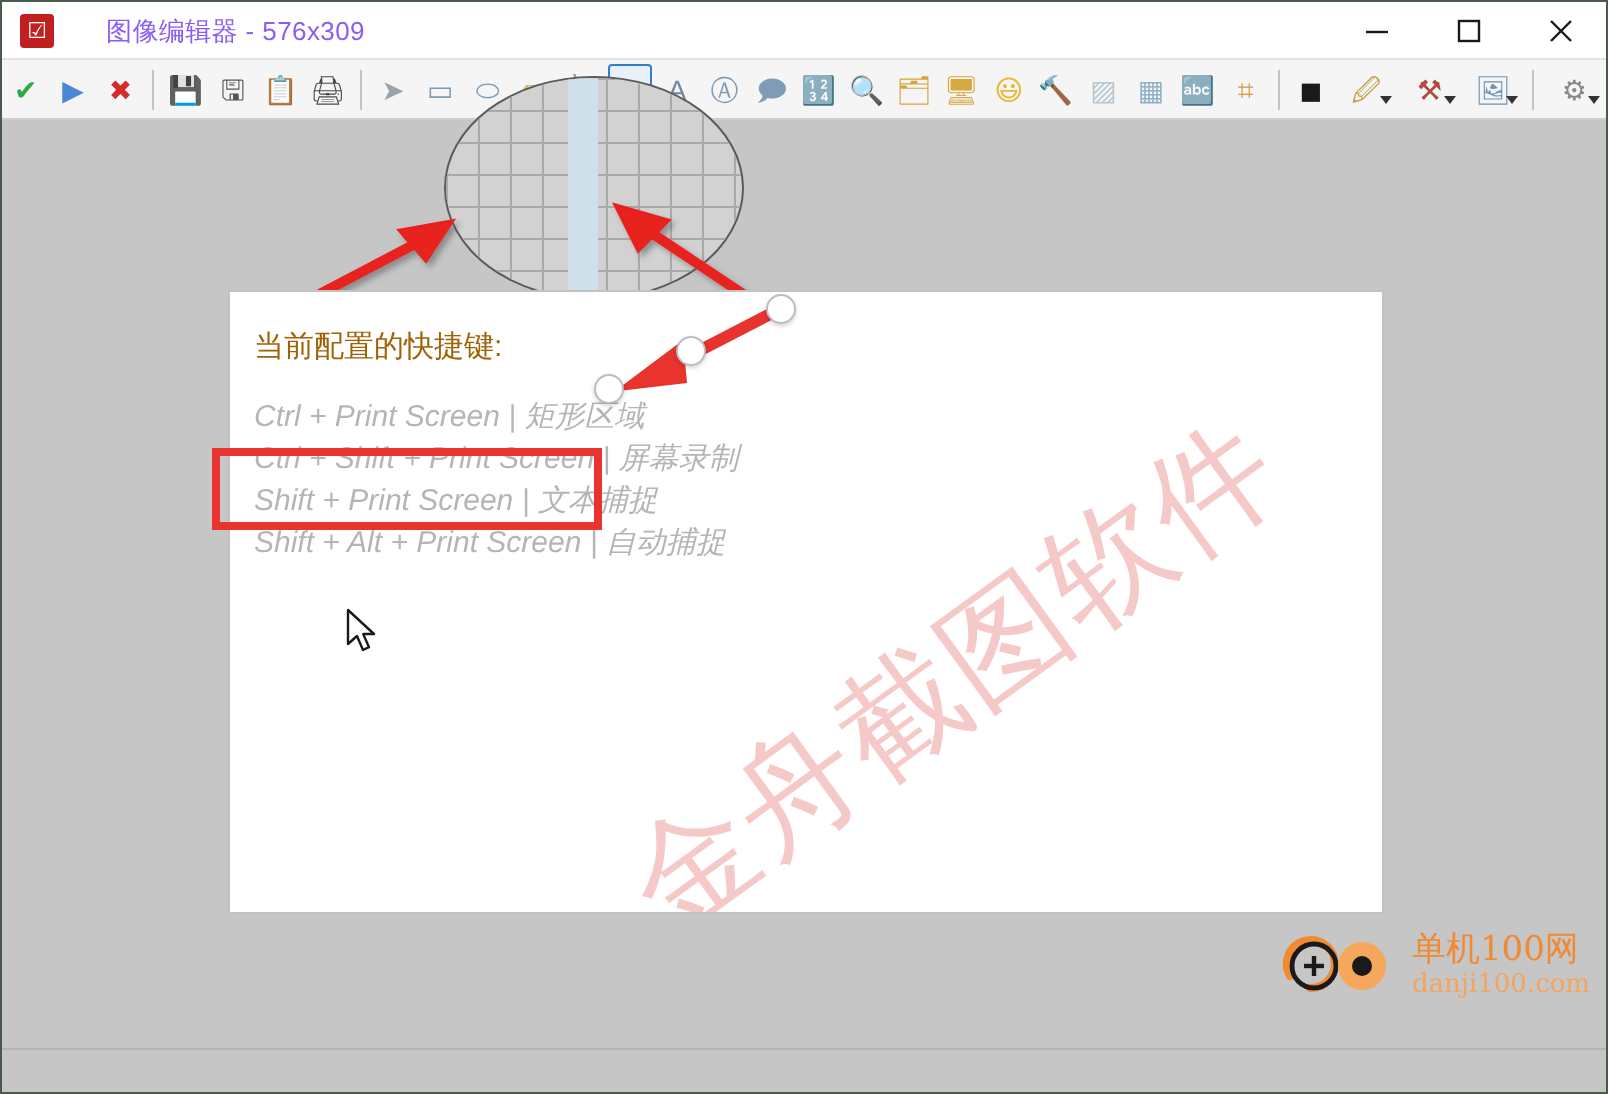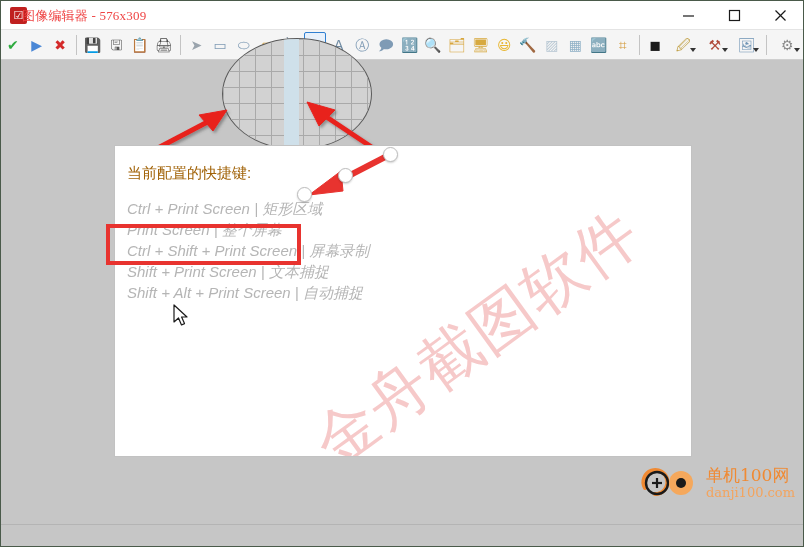--- a/index.html
+++ b/index.html
@@ -9,21 +9,21 @@
     background:#c6c6c6;position:relative;
   }
   .app{position:absolute;inset:0;background:#c6c6c6;border:1px solid #4a5a4a;box-sizing:border-box;}
 
   
   .titlebar{position:absolute;left:0;top:0;width:100%;height:29px;background:#ffffff;
             border-bottom:1px solid #e4e4e4;box-sizing:border-box;}
   .app-icon{position:absolute;left:9px;top:6px;width:17px;height:17px;background:#c0201f;
             border-radius:2px;display:flex;align-items:center;justify-content:center;}
   .app-icon span{color:#fff;font-size:11px;font-weight:bold;line-height:1;font-family:"DejaVu Sans",sans-serif;}
-  .title-text{position:absolute;left:21px;top:6px;font-size:13px;color:#ef4444;letter-spacing:.2px;font-family:Liberation Serif, serif;}
+  .title-text{position:absolute;left:52px;top:6px;font-size:13px;color:#8b5cf6;letter-spacing:.2px;}
   .winbtns{position:absolute;right:0;top:0;height:29px;display:flex;}
   .winbtn{width:46px;height:29px;display:flex;align-items:center;justify-content:center;}
   .winbtn svg{display:block;}
 
   
   .toolbar{position:absolute;left:0;top:29px;width:100%;height:30px;background:#f5f5f5;
            border-bottom:1px solid #cfcfcf;box-sizing:border-box;display:flex;align-items:center;}
   .tb-item{width:24px;height:26px;margin:0 1px;display:flex;align-items:center;justify-content:center;
            position:relative;box-sizing:border-box;border:1px solid transparent;border-radius:2px;}
   .tb-item.sel{border:1px solid #2f7fd1;background:#e8f1fb;}
@@ -237,21 +237,20 @@
         <line x1="92" y1="62" x2="20" y2="14" stroke-width="5"></line>
         <polygon points="8,4 36,12 20,28"></polygon>
       </g>
     </svg>
 
     <div class="canvas">
       <div class="wm-diag">金舟截图软件</div>
       <div class="cap-head">当前配置的快捷键:</div>
       <div class="shortcuts" id="shortcut-list">
           <div class="sc-line">Ctrl + Print Screen  |  矩形区域</div>
-          <div class="sc-line">Print Screen  |  整个屏幕</div>
           <div class="sc-line">Ctrl + Shift + Print Screen  |  屏幕录制</div>
           <div class="sc-line">Shift + Print Screen  |  文本捕捉</div>
           <div class="sc-line">Shift + Alt + Print Screen  |  自动捕捉</div>
         </div>
     </div>
 
     <div class="ann-rect"></div>
 
     <svg class="red-arrow" style="left:300px;top:83px;" width="100" height="60" viewBox="0 0 100 60">
       <g fill="#e8332f" stroke="#e8332f">

